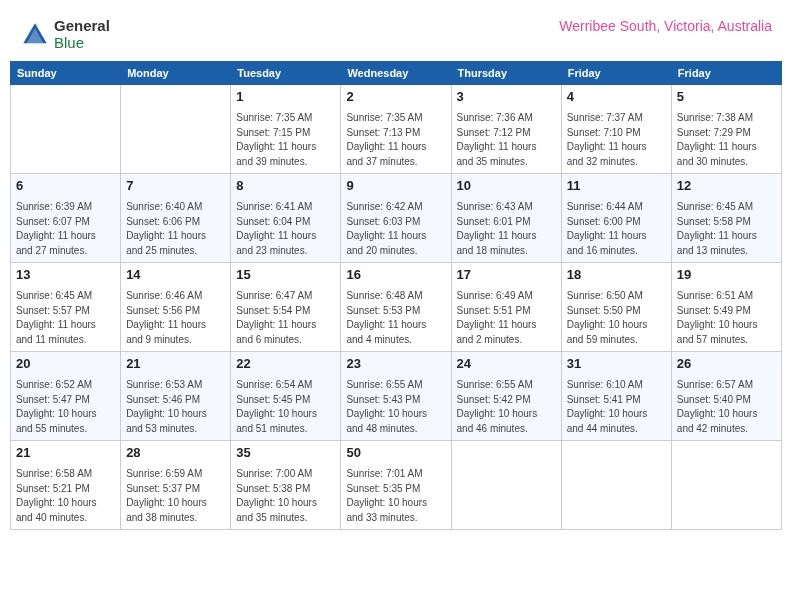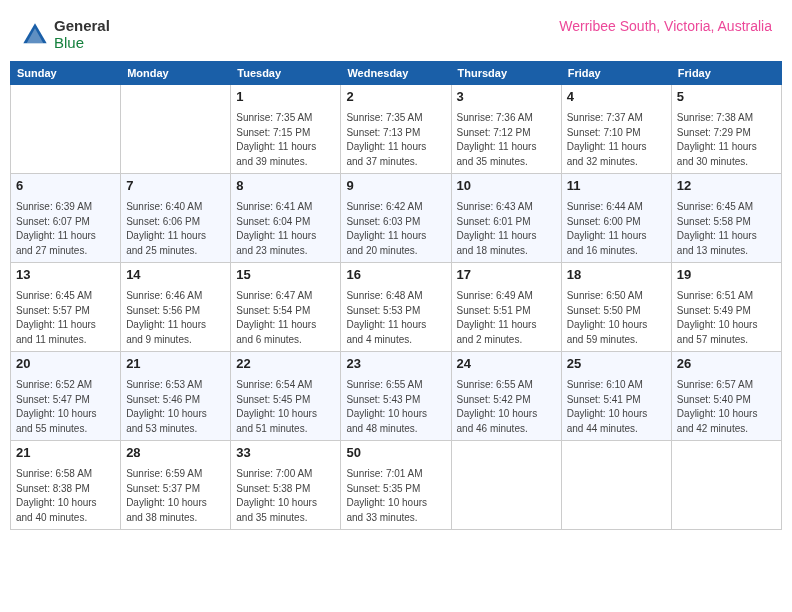--- a/index.html
+++ b/index.html
@@ -282,47 +282,47 @@
 Sunset: 5:43 PM
 Daylight: 10 hours and 48 minutes.</div>
         </td>
         <td>
           <span class="day-num">24</span>
           <div class="day-detail">Sunrise: 6:55 AM
 Sunset: 5:42 PM
 Daylight: 10 hours and 46 minutes.</div>
         </td>
         <td>
-          <span class="day-num">25</span>
+          <span class="day-num">31</span>
           <div class="day-detail">Sunrise: 6:10 AM
 Sunset: 5:41 PM
 Daylight: 10 hours and 44 minutes.</div>
         </td>
         <td>
           <span class="day-num">26</span>
           <div class="day-detail">Sunrise: 6:57 AM
 Sunset: 5:40 PM
 Daylight: 10 hours and 42 minutes.</div>
         </td>
       </tr>
       <tr>
         <td>
           <span class="day-num">21</span>
           <div class="day-detail">Sunrise: 6:58 AM
-Sunset: 8:38 PM
+Sunset: 5:21 PM
 Daylight: 10 hours and 40 minutes.</div>
         </td>
         <td>
           <span class="day-num">28</span>
           <div class="day-detail">Sunrise: 6:59 AM
 Sunset: 5:37 PM
 Daylight: 10 hours and 38 minutes.</div>
         </td>
         <td>
-          <span class="day-num">33</span>
+          <span class="day-num">35</span>
           <div class="day-detail">Sunrise: 7:00 AM
 Sunset: 5:38 PM
 Daylight: 10 hours and 35 minutes.</div>
         </td>
         <td>
           <span class="day-num">50</span>
           <div class="day-detail">Sunrise: 7:01 AM
 Sunset: 5:35 PM
 Daylight: 10 hours and 33 minutes.</div>
         </td>

